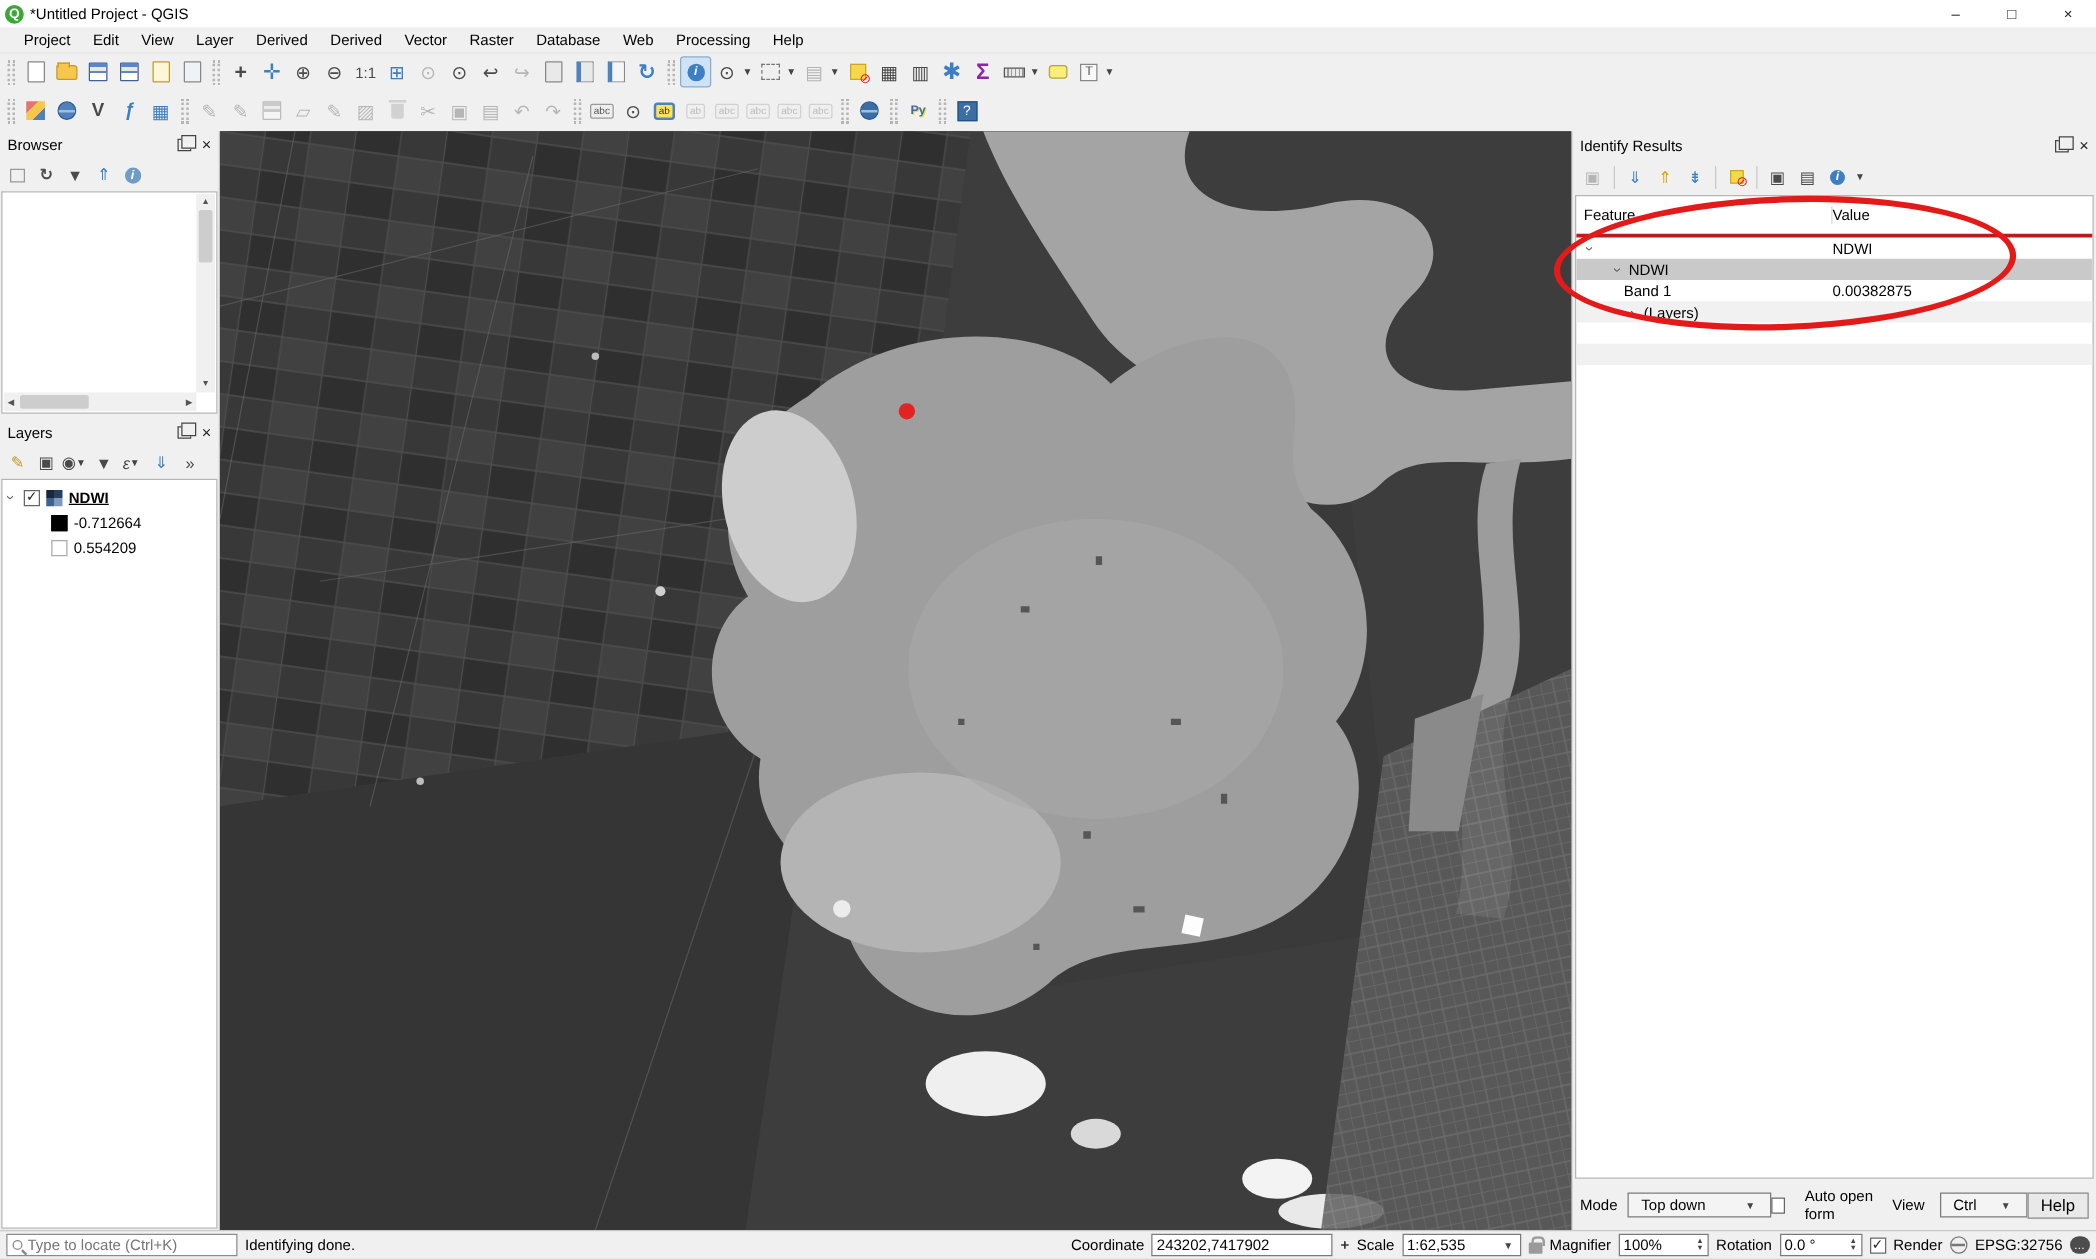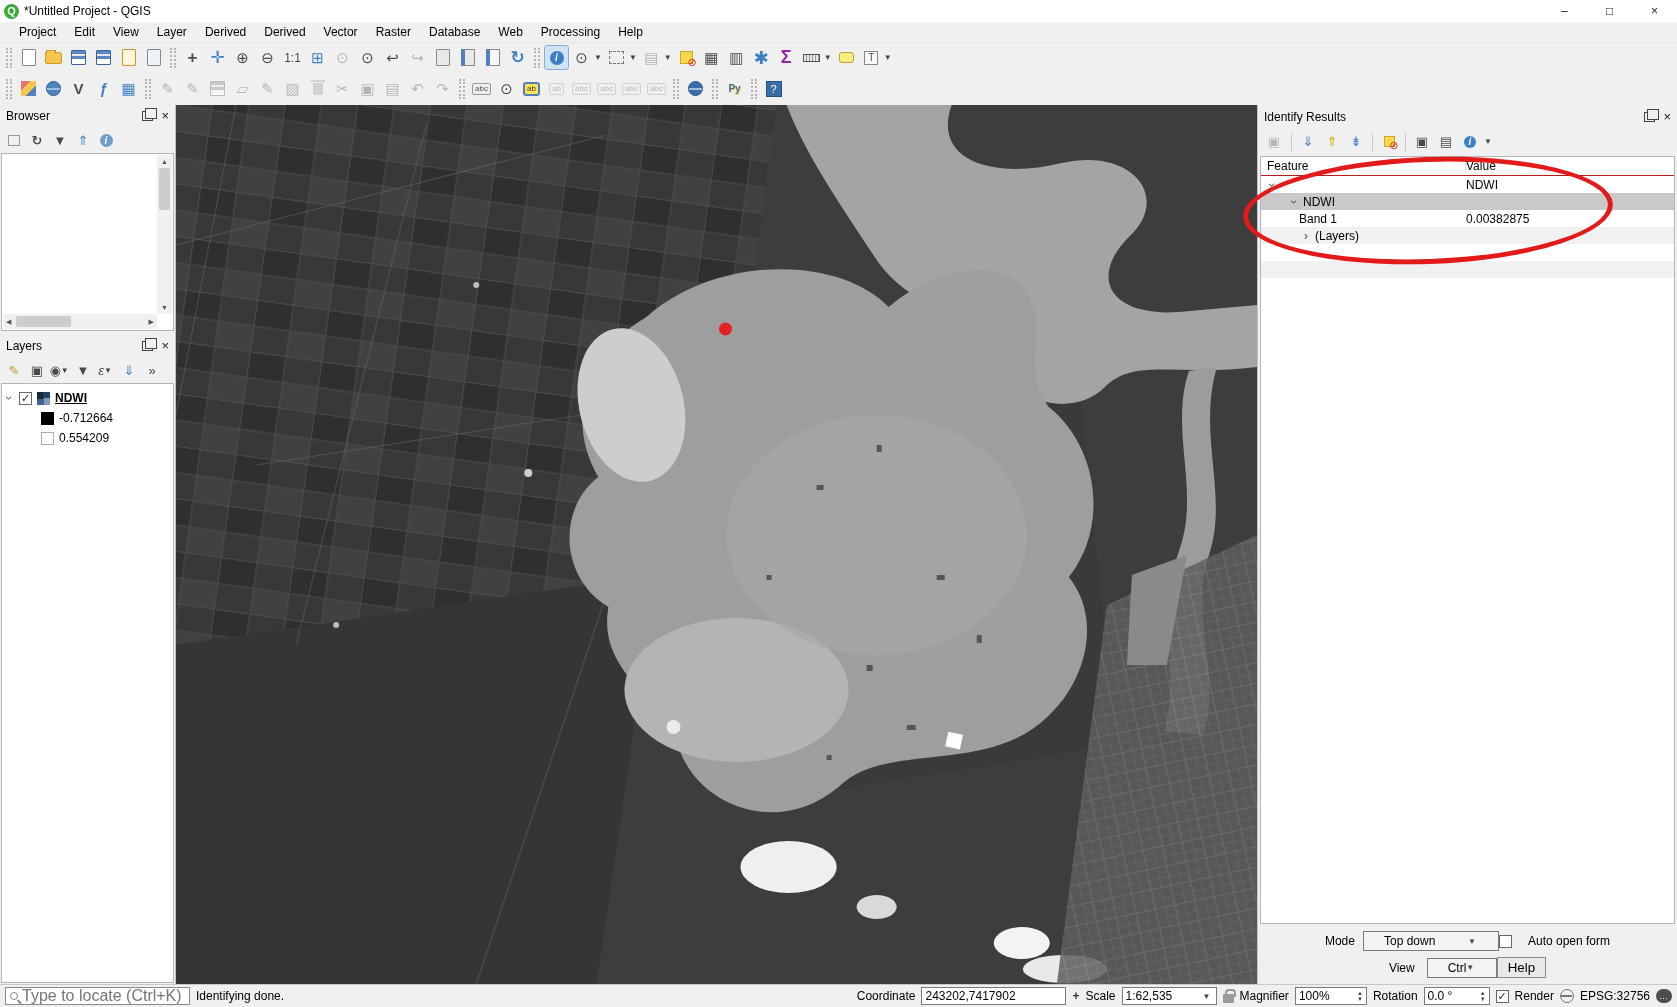--- a/index.html
+++ b/index.html
@@ -81,41 +81,41 @@
 
   
   .map { flex:1; position:relative; background:#3d3d3d; }
   .map svg { display:block; width:100%; height:100%; }
 
   
   .rightdock { width:420px; flex:none; background:#f0f0f0; border-left:1px solid #c2c2c2; display:flex; flex-direction:column; }
   .idtools { height:27px; display:flex; align-items:center; gap:4px; padding:0 5px; }
   .idsep { width:1px; height:18px; background:#c8c8c8; margin:0 2px; }
   .idtree { flex:1; background:#fff; border:1px solid #b5b5b5; margin:1px 2px 4px 2px; display:flex; flex-direction:column; overflow:hidden; }
-  .idhead { display:flex; height:19px; border-bottom:1px solid #b91c1c; align-items:center; }
+  .idhead { display:flex; height:33px; border-bottom:3px solid #b91c1c; align-items:center; }
   .idhead .c1 { width:205px; padding-left:6px; border-right:1px solid #d8d8d8; }
   .idrow { display:flex; height:17px; align-items:center; }
   .idrow .f { width:205px; display:flex; align-items:center; }
   .idrow.sel { background:#c9c9c9; }
   .idrow.alt { background:#f1f1f1; }
-  .modeview { padding:3px 6px 6px 6px; display:flex; flex-direction:column; gap:6px;align-items:center; }
+  .modeview { padding:3px 6px 6px 6px; display:flex; flex-direction:row; gap:6px; }
   .mvrow { display:flex; align-items:center; }
-  .combo { height:20px; border:1px solid #7a7a7a; background:#f4f4f4; display:flex; align-items:center; padding:0 20px; }
+  .combo { height:20px; border:1px solid #7a7a7a; background:#f4f4f4; display:flex; align-items:center; padding:0 10px; }
   .combo .cv { flex:1; }
   .helpbtn { margin-left:auto; border:1px solid #8a8a8a; background:#e9e9e9; padding:2px 10px; }
 
   
   .redellipse { position:absolute; left:1243px; top:157px; width:370px; height:107px; border:5px solid #e31a1a; border-radius:50%; transform:rotate(-2deg); pointer-events:none; z-index:60; }
 
   
   .statusbar { position:absolute; left:0; bottom:0; width:1677px; height:23px; background:#f0f0f0; border-top:1px solid #c8c8c8; display:flex; align-items:center; padding:0 5px; gap:6px; }
   .locate { width:185px; height:18px; border:1px solid #8a8a8a; background:#fff; display:flex; align-items:center; padding:0 4px; gap:4px; }
   .magic { width:8px; height:8px; border:1.5px solid #888; border-radius:50%; position:relative; flex:none; }
   .magic::after { content:""; position:absolute; width:5px; height:1.5px; background:#888; transform:rotate(45deg); left:6px; top:8px; }
-  .locate input { border:none; outline:none; width:100%; font-size:16px; color:#888; background:transparent; font-family:inherit; }
+  .locate input { border:none; outline:none; width:100%; font-size:12px; color:#888; background:transparent; font-family:inherit; }
   .sfield { height:18px; border:1px solid #7a7a7a; background:#fff; display:flex; align-items:center; padding:0 3px; }
   .sfield input { border:none; outline:none; font-size:12px; width:100%; background:transparent; font-family:inherit; }
   .spin { display:flex; flex-direction:column; font-size:6px; color:#444; line-height:6px; padding-left:2px; }
   .lockic { width:11px; height:9px; background:#9a9a9a; border-radius:1px; position:relative; margin-top:4px; }
   .lockic::before { content:""; position:absolute; top:-5px; left:2px; width:7px; height:6px; border:2px solid #9a9a9a; border-bottom:none; border-radius:4px 4px 0 0; }
   .crsglobe { width:14px; height:14px; border-radius:50%; border:1.5px solid #777; position:relative; }
   .crsglobe::before { content:""; position:absolute; top:5px; left:0; width:11px; height:1.5px; background:#777; }
   .msgbubble { width:16px; height:14px; background:#4d4d4d; border-radius:7px; color:#fff; font-size:9px; display:flex; align-items:center; justify-content:center; letter-spacing:1px; }
   .spacer { flex:1; }
 </style>

